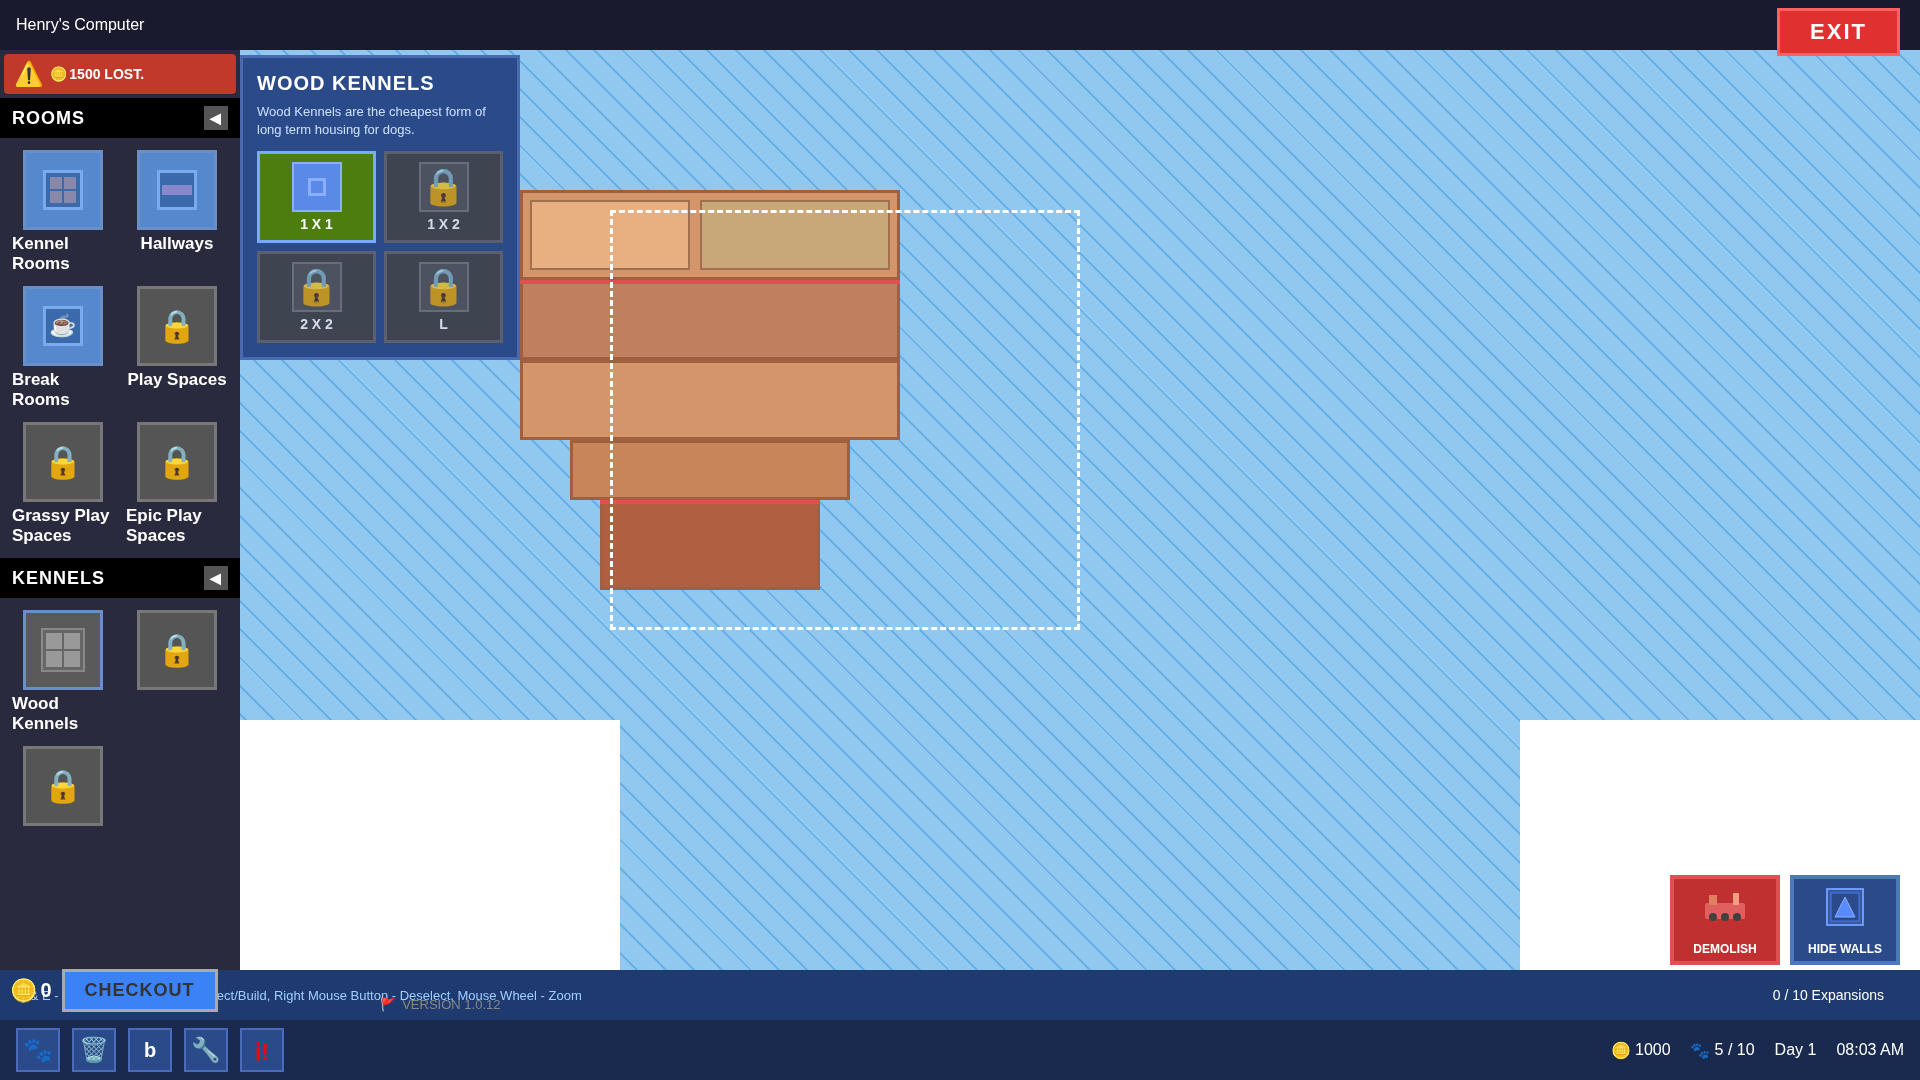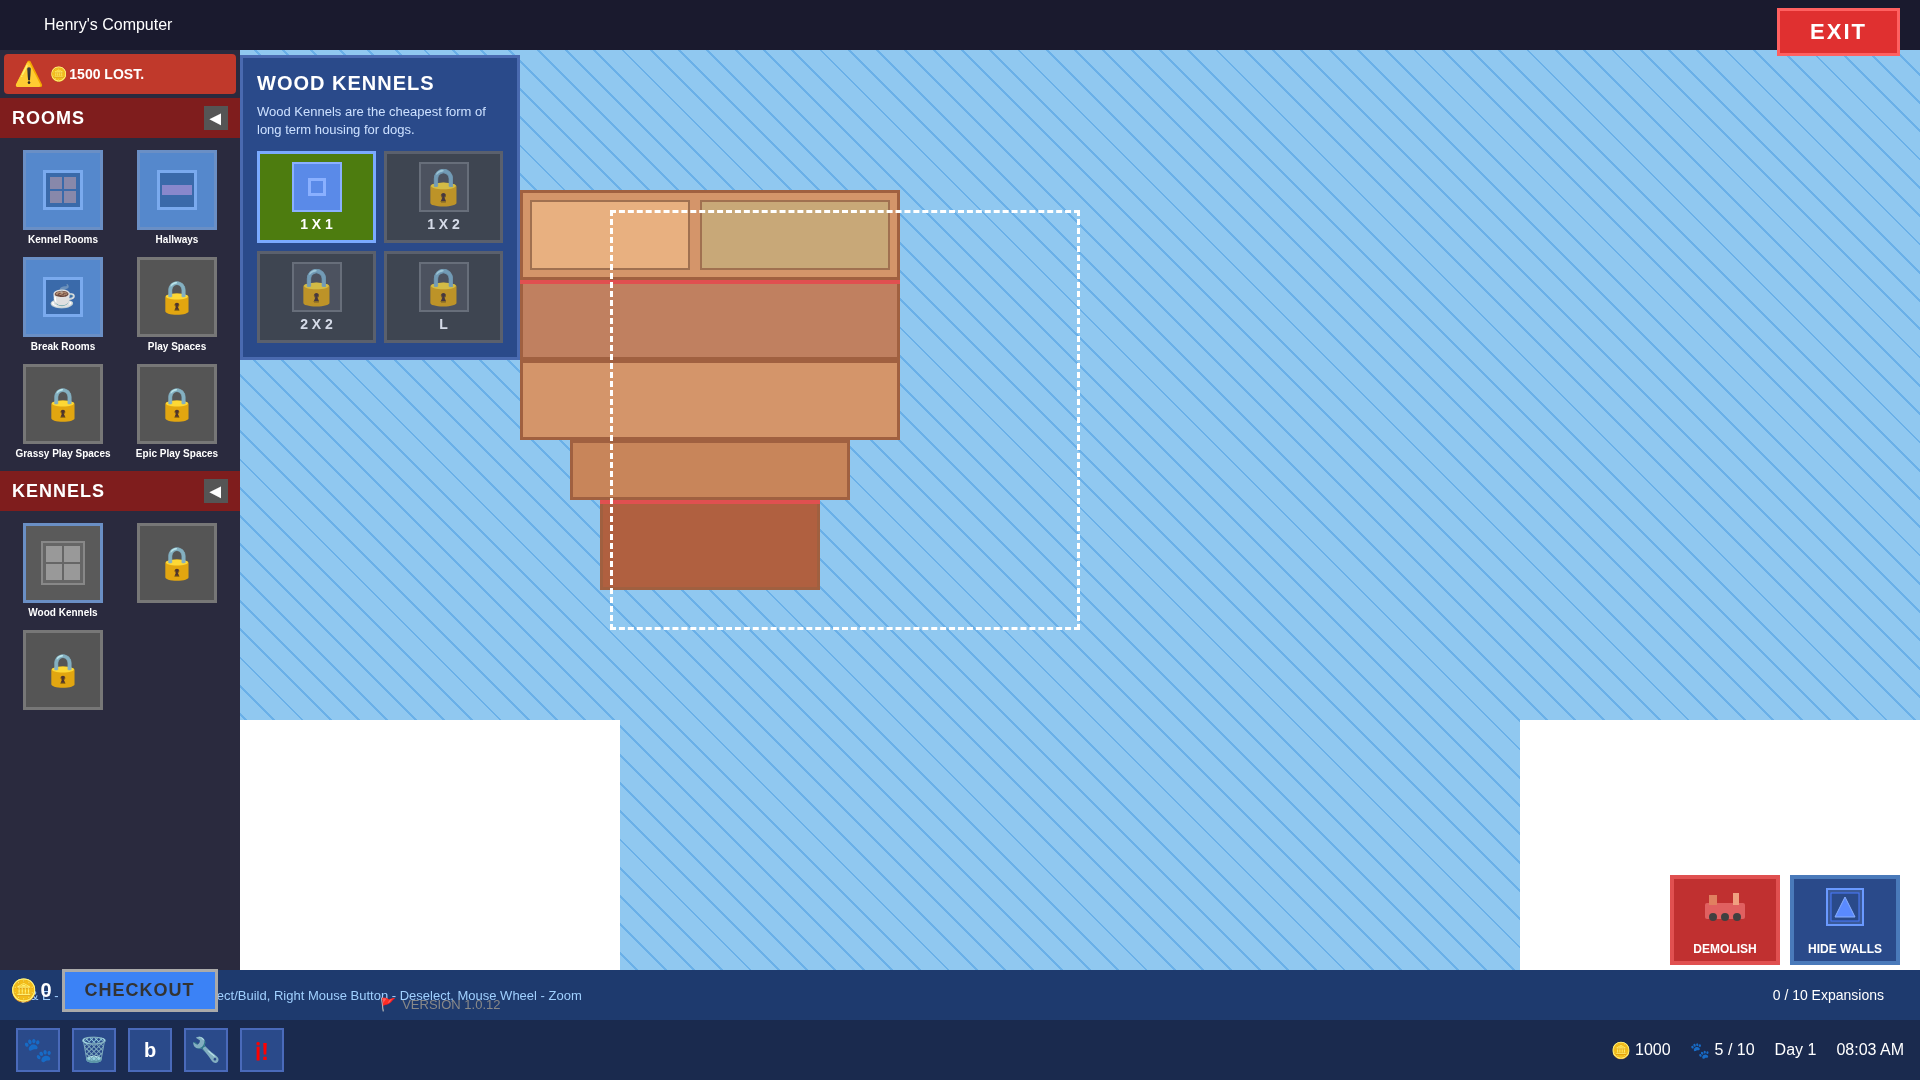--- a/index.html
+++ b/index.html
@@ -15,21 +15,20 @@
     
     #title-bar {
       position: absolute;
       top: 0; left: 0; right: 0;
       height: 50px;
       background: #1a1a2e;
       display: flex;
       align-items: center;
       padding: 0 16px;
       z-index: 100;
-      margin-left: 28px;
     }
 
     
     #exit-btn {
       position: absolute;
       top: 8px;
       right: 20px;
       background: #e03030;
       color: white;
       font-size: 22px;
@@ -53,21 +52,21 @@
       overflow-y: auto;
       display: flex;
       flex-direction: column;
     }
 
     .section-header {
       display: flex;
       align-items: center;
       justify-content: space-between;
       padding: 8px 12px;
-      background: #7f1d1d;
+      background: #000000;
       color: white;
       font-size: 18px;
       font-weight: bold;
       letter-spacing: 1px;
     }
 
     .section-header .arrow {
       background: #555;
       color: white;
       width: 24px;
@@ -113,21 +112,21 @@
       border-color: #777;
     }
 
     .room-icon.locked::after {
       content: '🔒';
       font-size: 32px;
     }
 
     .room-label {
       color: white;
-      font-size: 10px;
+      font-size: 17px;
       font-weight: bold;
     }
 
     
     #warning-banner {
       display: flex;
       align-items: center;
       background: #c0392b;
       padding: 6px 10px;
       margin: 4px;

